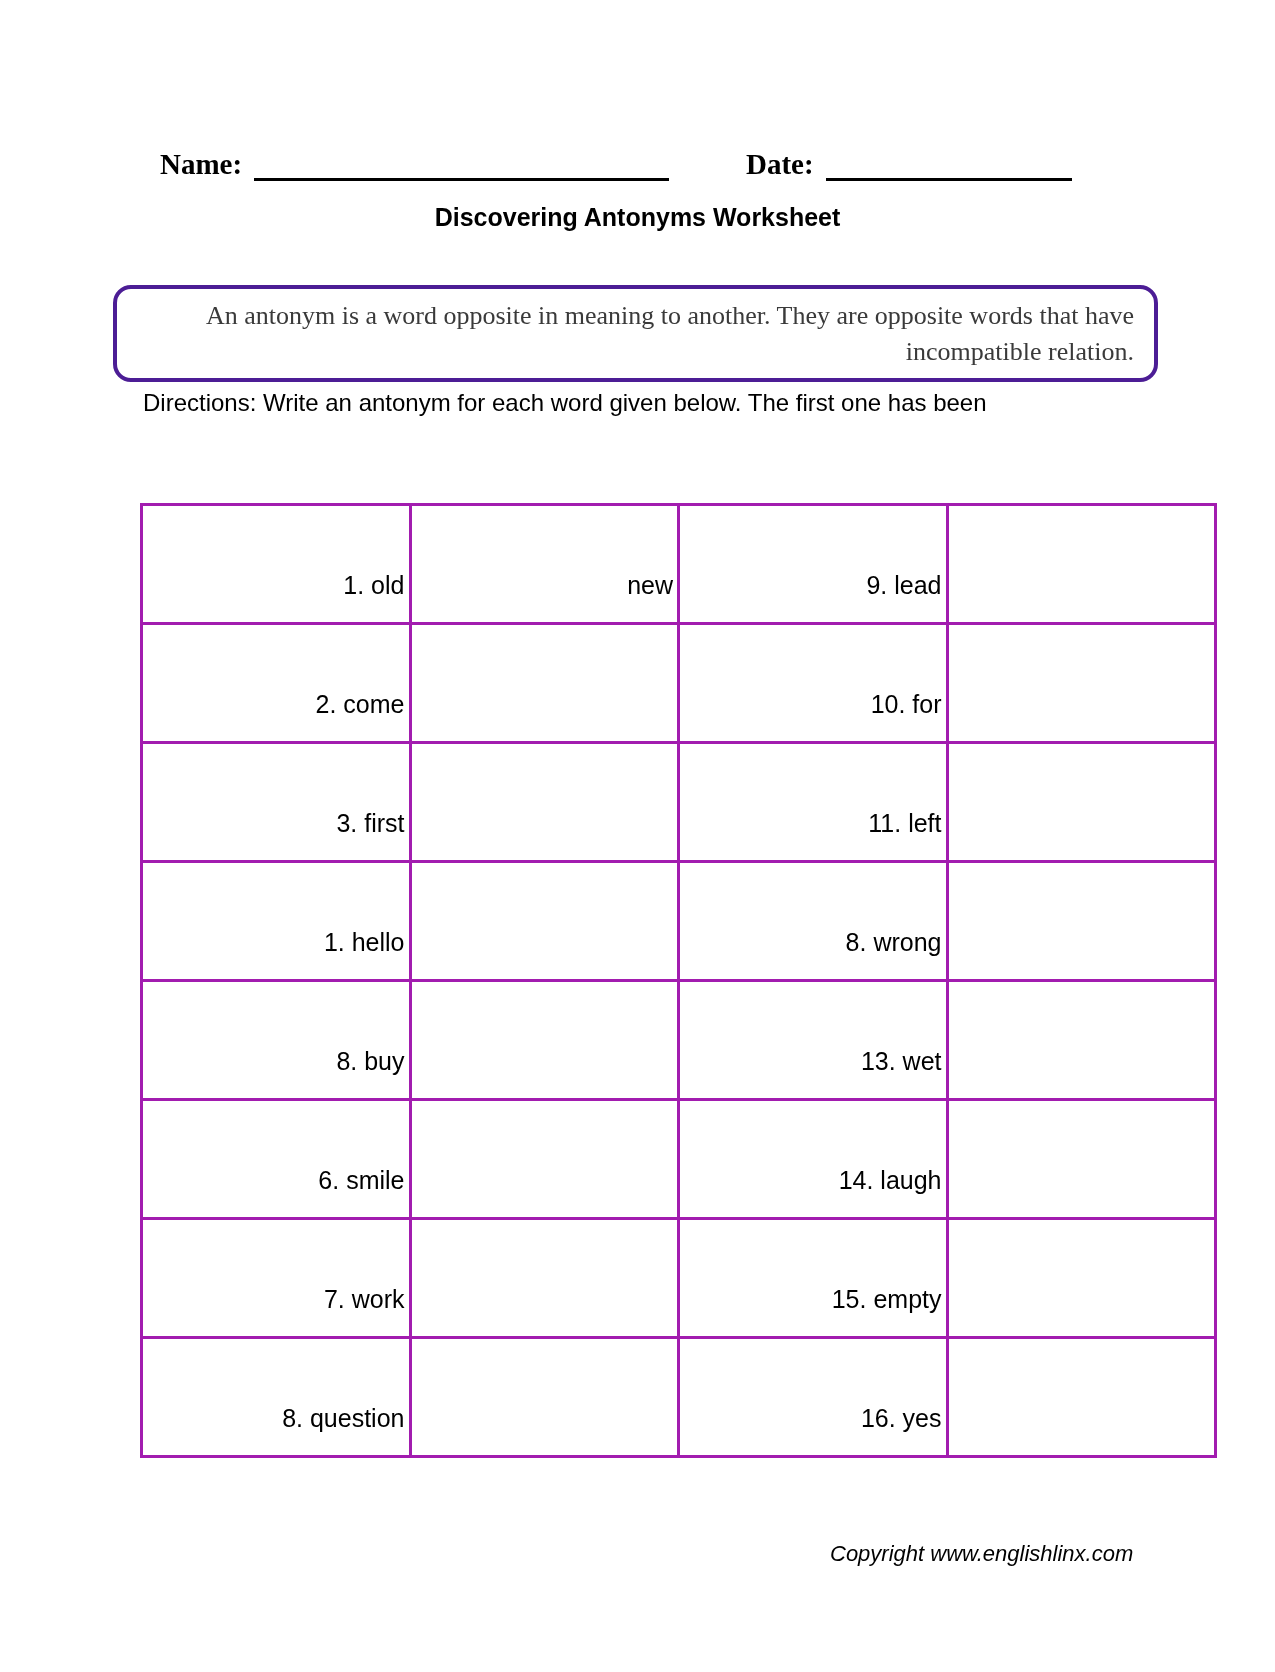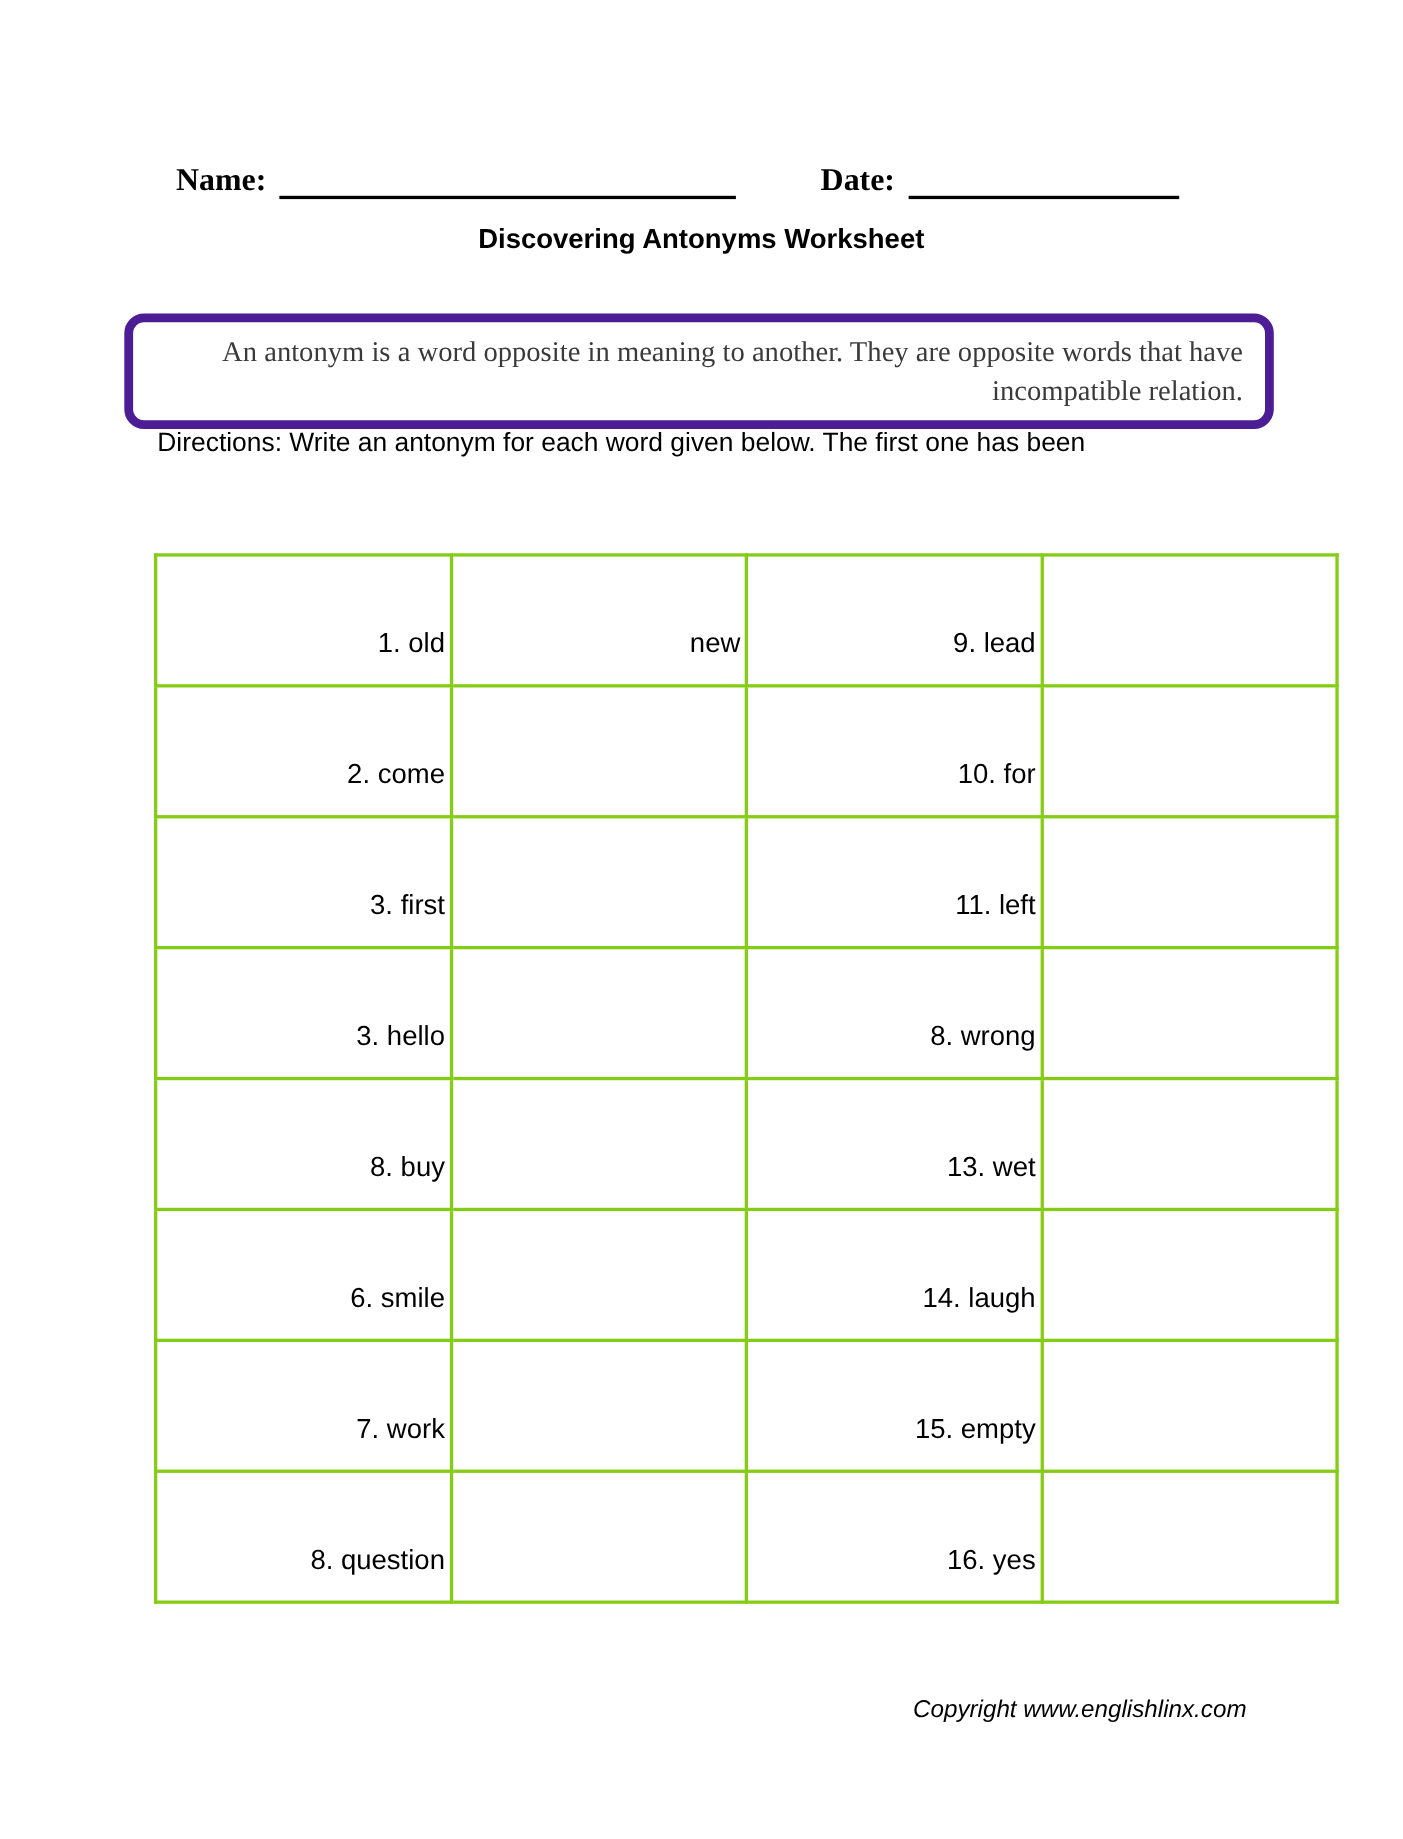--- a/index.html
+++ b/index.html
@@ -45,21 +45,21 @@
     font-size: 25px;
   }
 
   
   .def-box {
     position: absolute;
     left: 113px;
     top: 285px;
     width: 1045px;
     min-height: 93px;
-    border: 8px solid #4c1d95;
+    border: 4px solid #4c1d95;
     border-radius: 18px;
     padding: 9px 20px 8px 20px;
   }
   .def-text {
     font-family: "Liberation Serif", serif;
     font-size: 26px;
     line-height: 36px;
     color: #3a3a3a;
   }
 
@@ -75,21 +75,21 @@
   
   table.antonyms {
     position: absolute;
     left: 140px;
     top: 503px;
     width: 1077px;
     border-collapse: collapse;
     table-layout: fixed;
   }
   table.antonyms td {
-    border: 3px solid #84cc16;
+    border: 3px solid #a21caf;
     width: 25%;
     height: 119px;
     vertical-align: bottom;
     padding: 0 4px 22px 12px;
     font-size: 25px;
     color: #000000;
     overflow: hidden;
     white-space: nowrap;
   }
 
@@ -137,21 +137,21 @@
         <td>10. for</td>
         <td></td>
       </tr>
       <tr>
         <td>3. first</td>
         <td></td>
         <td>11. left</td>
         <td></td>
       </tr>
       <tr>
-        <td>3. hello</td>
+        <td>1. hello</td>
         <td></td>
         <td>8. wrong</td>
         <td></td>
       </tr>
       <tr>
         <td>8. buy</td>
         <td></td>
         <td>13. wet</td>
         <td></td>
       </tr>

